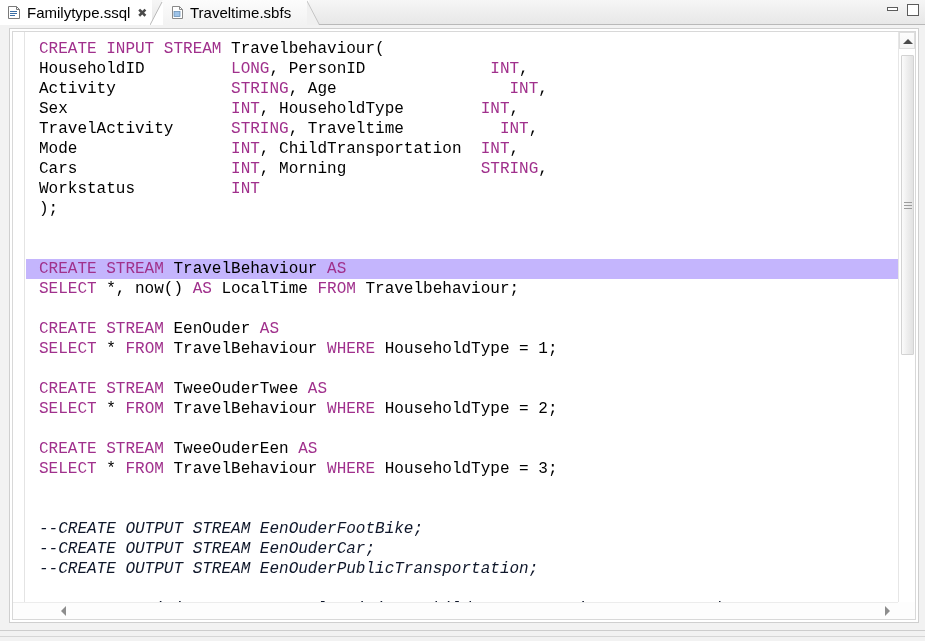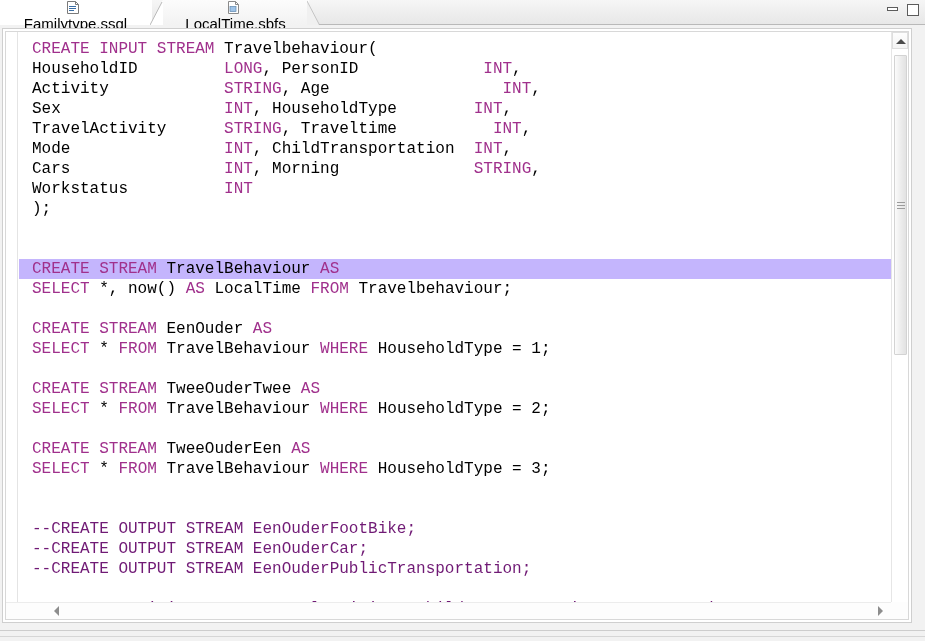--- a/index.html
+++ b/index.html
@@ -45,21 +45,20 @@
     position: absolute;
     top: 0;
     height: 25px;
     display: flex;
     align-items: center;
     box-sizing: border-box;
     padding: 0 8px 0 7px;
     font-size: 15px;
     color: #000;
     white-space: nowrap;
-    flex-direction: column;
   }
   .tab.active {
     left: 0;
     width: 152px;
     background: #ffffff;
     border-right: none;
   }
   .tab.inactive {
     left: 163px;
     width: 146px;
@@ -114,21 +113,21 @@
     left: 1px; top: 0px;
     width: 12px; height: 12px;
     border: 1px solid #5c5c5c;
     background: #fff;
     box-sizing: border-box;
   }
 
   
   .editor-frame {
     position: absolute;
-    left: 2px;
+    left: 9px;
     top: 28px;
     width: 910px;
     height: 595px;
     background: #ffffff;
     border: 1px solid #cfcfcf;
     box-sizing: border-box;
   }
   .editor-inner {
     position: absolute;
     left: 2px; top: 2px;
@@ -172,21 +171,21 @@
     color: #000000;
   }
   .line {
     height: 20px;
     line-height: 20px;
     padding-left: 13px;
     box-sizing: border-box;
   }
   .line.hl { background: #c4b5fd; }
   .kw   { color: #a0308c; }
-  .cmt  { color: #701a75; }
+  .cmt  { color: #0f172a; font-style: italic; }
 
   
   .vscroll {
     position: absolute;
     right: 0; top: 0;
     width: 17px;
     bottom: 17px;
     background: #ffffff;
     border-left: 1px solid #e6e6e6;
     box-sizing: border-box;
@@ -314,21 +313,21 @@
     </svg>
 
     <div class="tab inactive">
       <span class="file-icon">
         <svg width="15" height="15" viewBox="0 0 15 15">
           <path d="M2.5 1.5 h7 l3 3 v9 h-10 z" fill="#ffffff" stroke="#8a8a8a" stroke-width="1"></path>
           <path d="M9.5 1.5 v3 h3" fill="none" stroke="#8a8a8a" stroke-width="1"></path>
           <rect x="4" y="6.5" width="6" height="5" fill="#9ec3e8" stroke="#5f87ad" stroke-width="0.7"></rect>
         </svg>
       </span>
-      <span class="tab-label">LocalTime.sbfs</span>
+      <span class="tab-label">Traveltime.sbfs</span>
     </div>
     <svg class="tab-slant b">
       <path d="M0 0 L0 25 L12 25 L1 2 Z" fill="#f0f0f0"></path>
       <path d="M0 1 L12 24" stroke="#c4c4c4" stroke-width="1" fill="none"></path>
     </svg>
 
     <div class="winbtns">
       <div class="winbtn min"></div>
       <div class="winbtn max"></div>
     </div>

